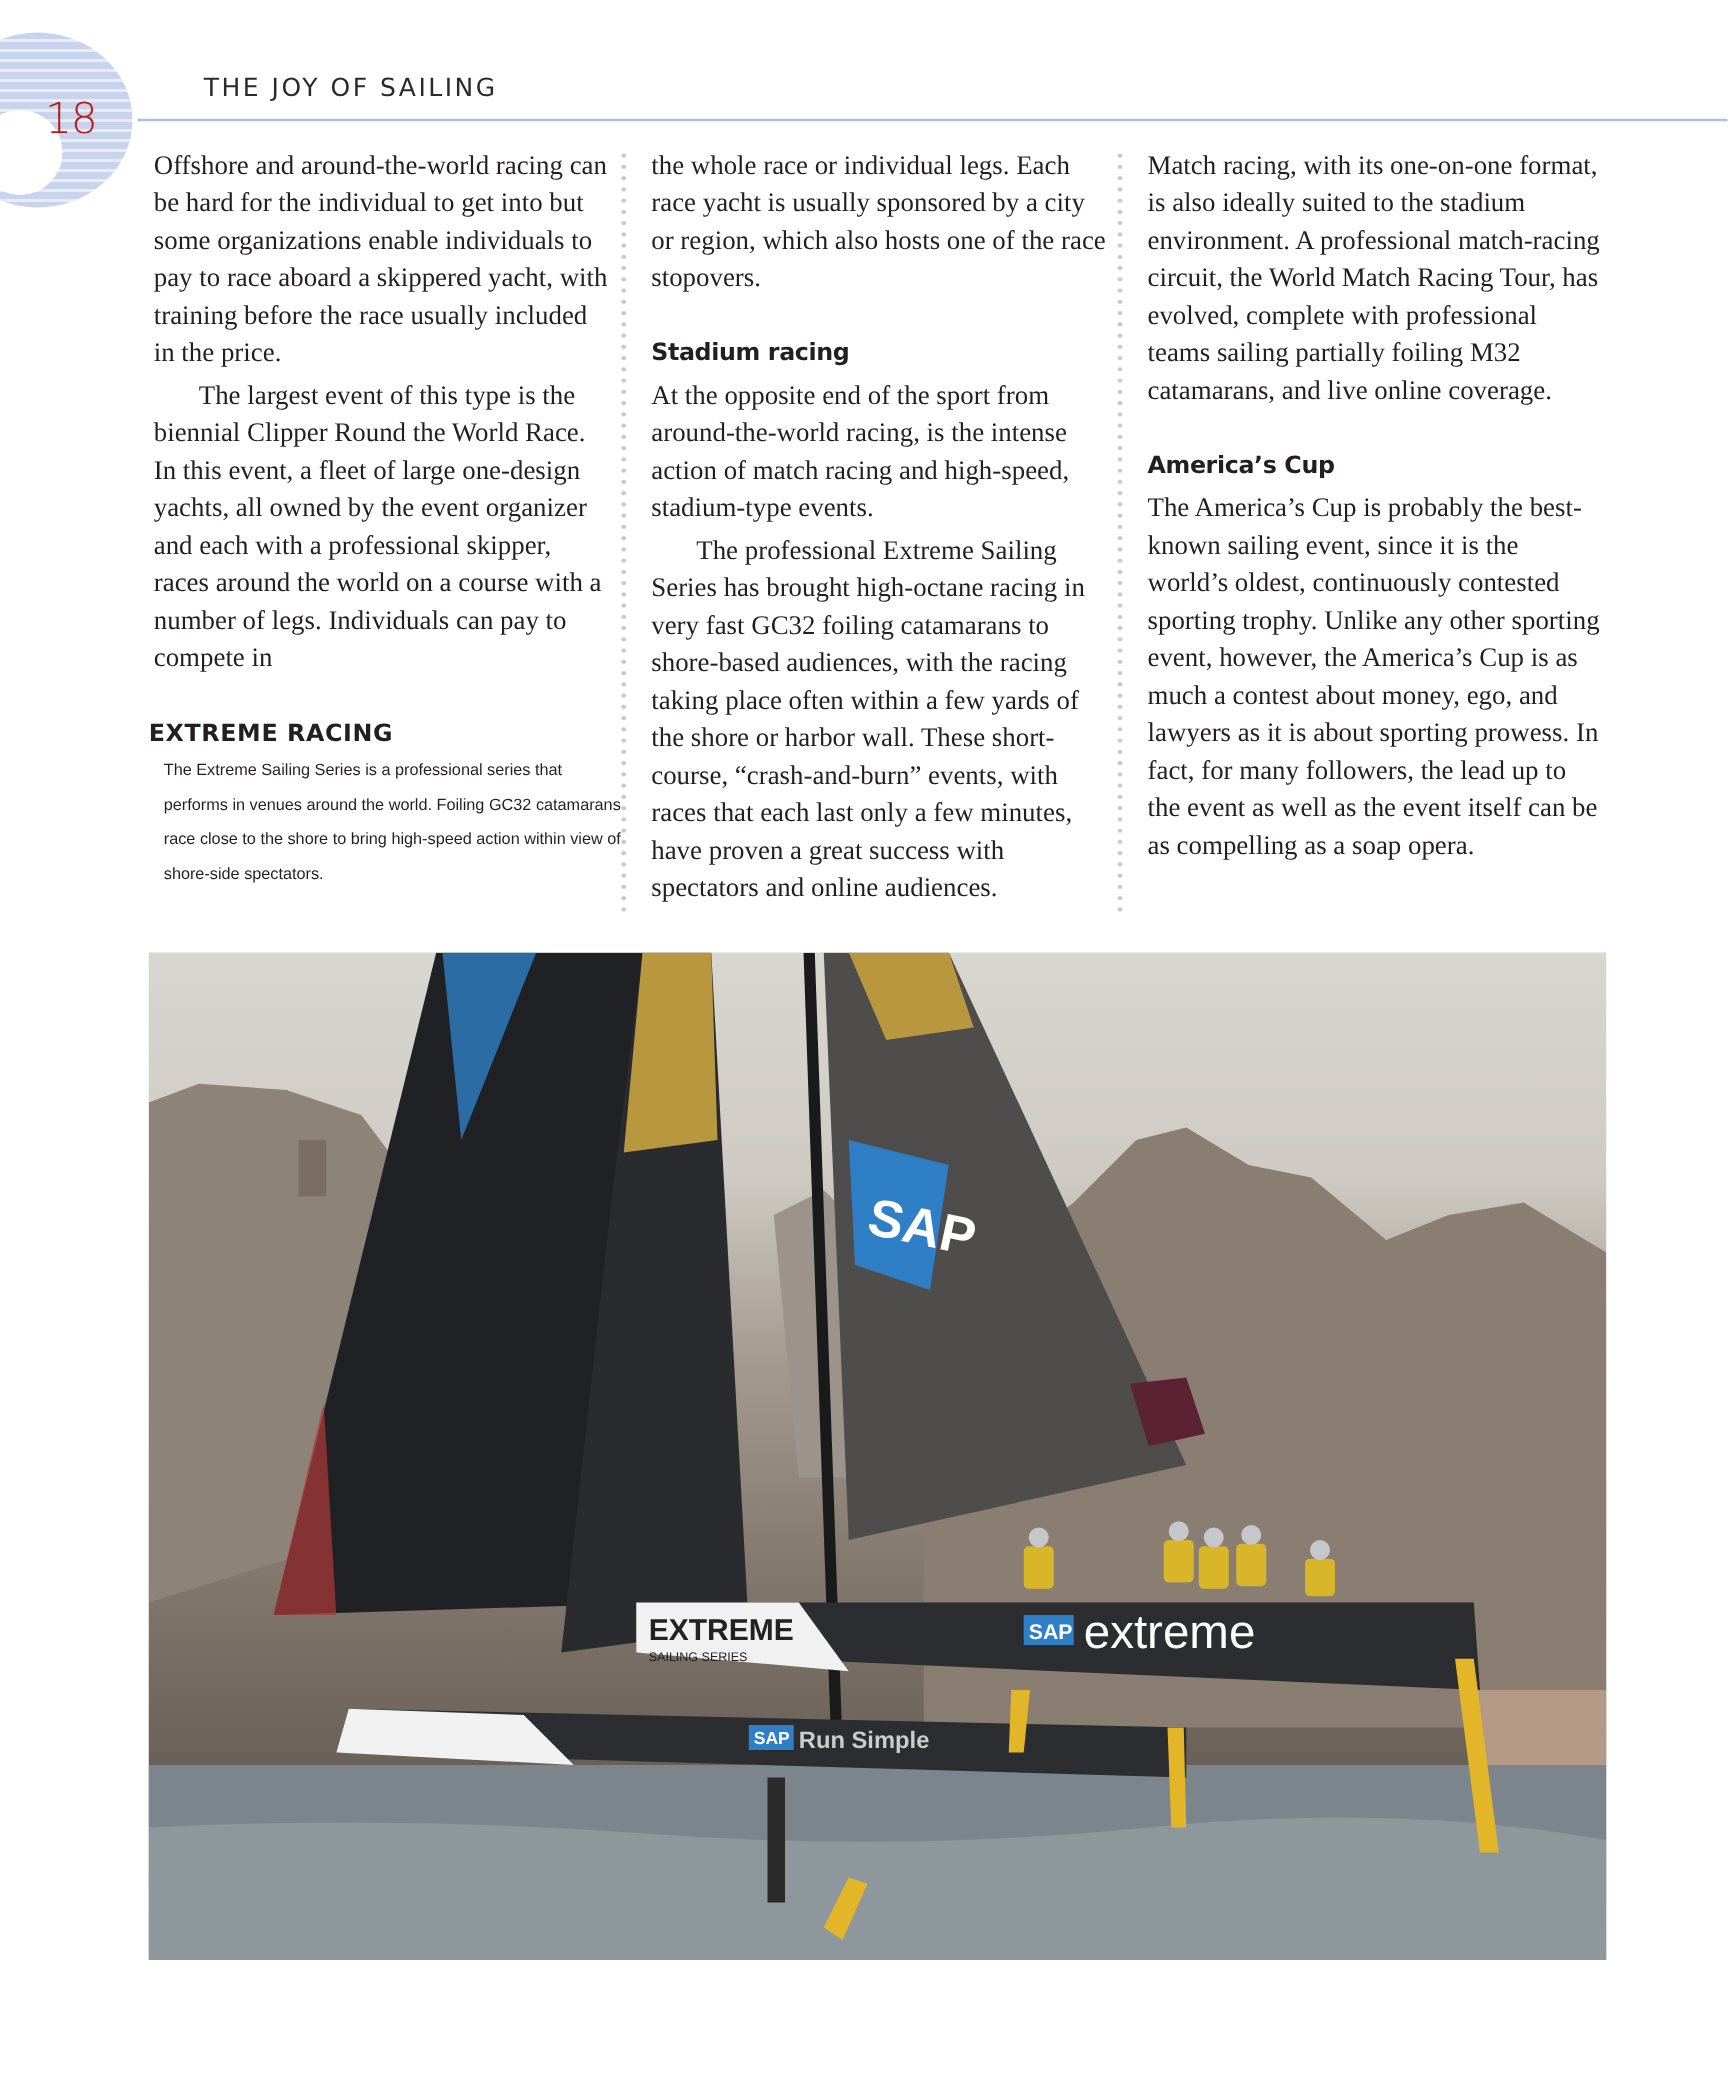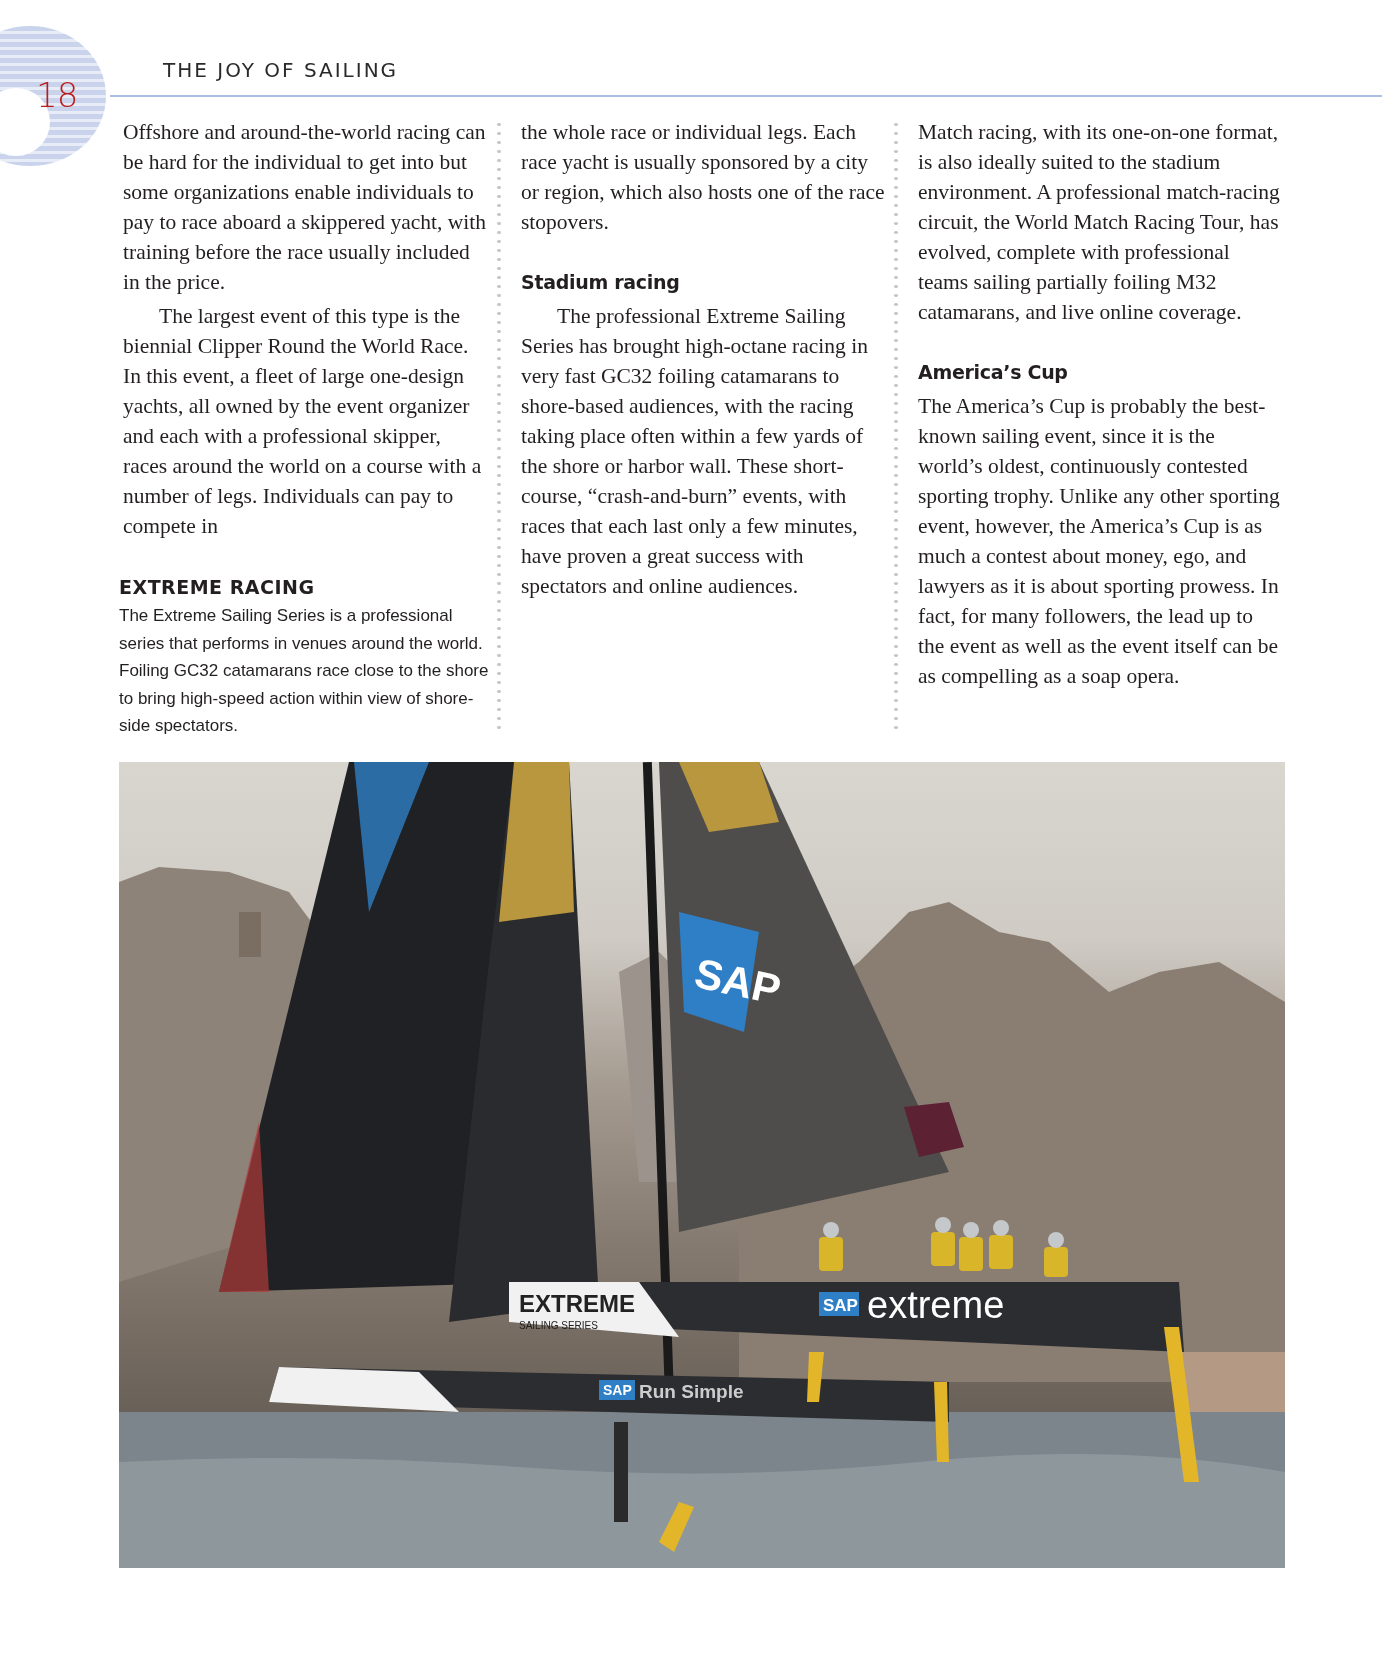--- a/index.html
+++ b/index.html
@@ -13,21 +13,21 @@
   .col{position:absolute;top:113px;font-size:21.5px;line-height:30px;}
   .col p{margin:4px;}
   .col1{left:119px;width:372px;}
   .col2{left:517px;width:372px;}
   .col3{left:914px;width:372px;}
   .indent{text-indent:36px;}
   .sub{font-family:"DejaVu Sans",sans-serif;font-weight:bold;font-size:19px;line-height:30px;margin-top:30px !important;letter-spacing:-0.3px;}
   .divider{position:absolute;top:120px;height:614px;width:4px;
     background:radial-gradient(circle,#c8c8c8 1.6px,transparent 2px) 0 0/4px 9px repeat-y;}
   .caption-head{position:absolute;left:119px;top:576px;font-family:"DejaVu Sans",sans-serif;font-weight:bold;font-size:19px;letter-spacing:0.5px;}
-  .caption{position:absolute;left:119px;top:602px;width:372px;font-family:"Liberation Sans",sans-serif;font-size:17px;line-height:27.5px;color:#231f20;}
+  .caption{position:absolute;left:131px;top:602px;width:372px;font-family:"Liberation Sans",sans-serif;font-size:13px;line-height:27.5px;color:#231f20;}
   .photo{position:absolute;left:119px;top:762px;width:1166px;height:806px;overflow:hidden;
     background:linear-gradient(180deg,#d9d6d0 0%,#cfcbc4 22%,#a59b91 40%,#857a70 60%,#6a6158 80%,#5c6166 86%,#7a8186 100%);}
   .photo svg{position:absolute;left:0;top:0;}
 </style>
 </head>
 <body>
 
 <div class="tab-disc">
   <div class="tab-disc-inner"></div>
 </div>
@@ -38,20 +38,21 @@
 <div class="col col1">
   <p>Offshore and around-the-world racing can be hard for the individual to get into but some organizations enable individuals to pay to race aboard a skippered yacht, with training before the race usually included in the price.</p>
   <p class="indent">The largest event of this type is the biennial Clipper Round the World Race. In this event, a fleet of large one-design yachts, all owned by the event organizer and each with a professional skipper, races around the world on a course with a number of legs. Individuals can pay to compete in</p>
 </div>
 
 <div class="divider" style="left:497px"></div>
 
 <div class="col col2">
   <p>the whole race or individual legs. Each race yacht is usually sponsored by a city or region, which also hosts one of the race stopovers.</p>
   <p class="sub">Stadium racing</p>
+  <p>At the opposite end of the sport from around-the-world racing, is the intense action of match racing and high-speed, stadium-type events.</p>
   <p class="indent">The professional Extreme Sailing Series has brought high-octane racing in very fast GC32 foiling catamarans to shore-based audiences, with the racing taking place often within a few yards of the shore or harbor wall. These short-course, “crash-and-burn” events, with races that each last only a few minutes, have proven a great success with spectators and online audiences.</p>
 </div>
 
 <div class="divider" style="left:894px"></div>
 
 <div class="col col3">
   <p>Match racing, with its one-on-one format, is also ideally suited to the stadium environment. A professional match-racing circuit, the World Match Racing Tour, has evolved, complete with professional teams sailing partially foiling M32 catamarans, and live online coverage.</p>
   <p class="sub">America’s Cup</p>
   <p>The America’s Cup is probably the best-known sailing event, since it is the world’s oldest, continuously contested sporting trophy. Unlike any other sporting event, however, the America’s Cup is as much a contest about money, ego, and lawyers as it is about sporting prowess. In fact, for many followers, the lead up to the event as well as the event itself can be as compelling as a soap opera.</p>
 </div>

